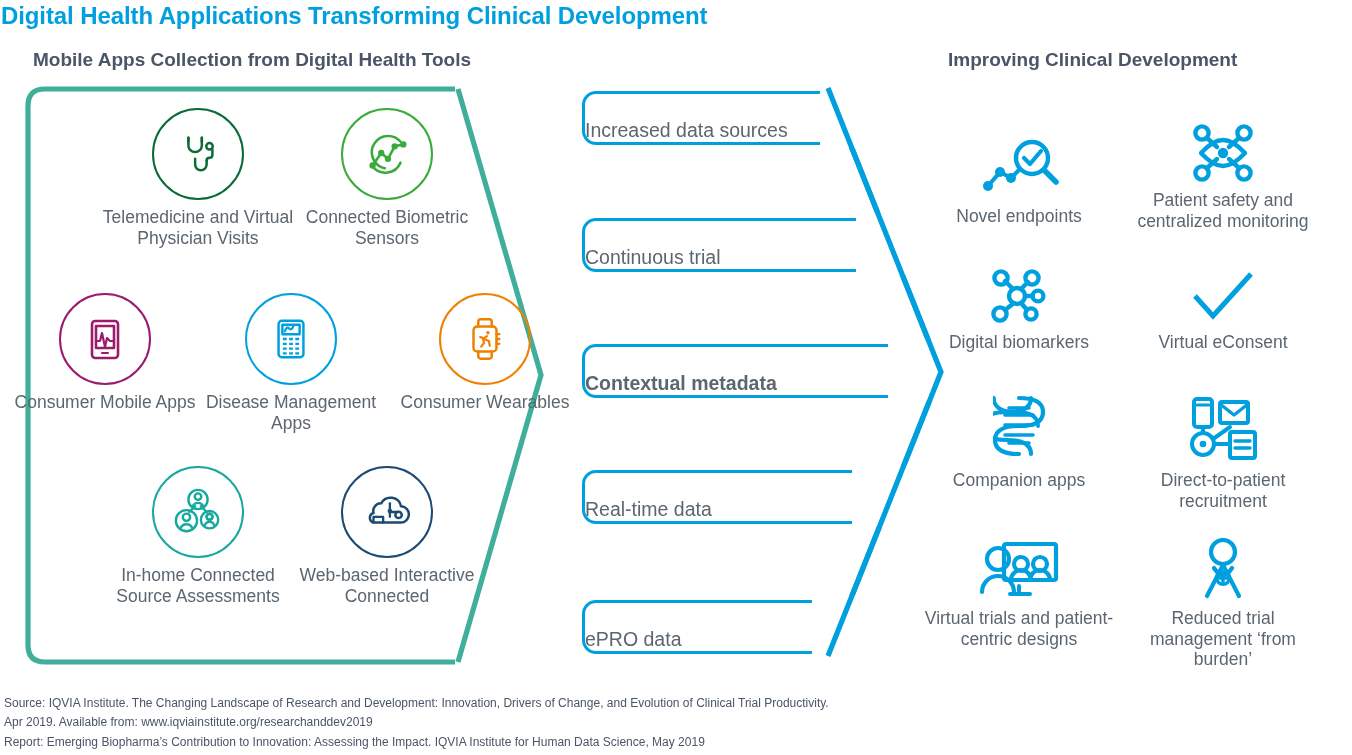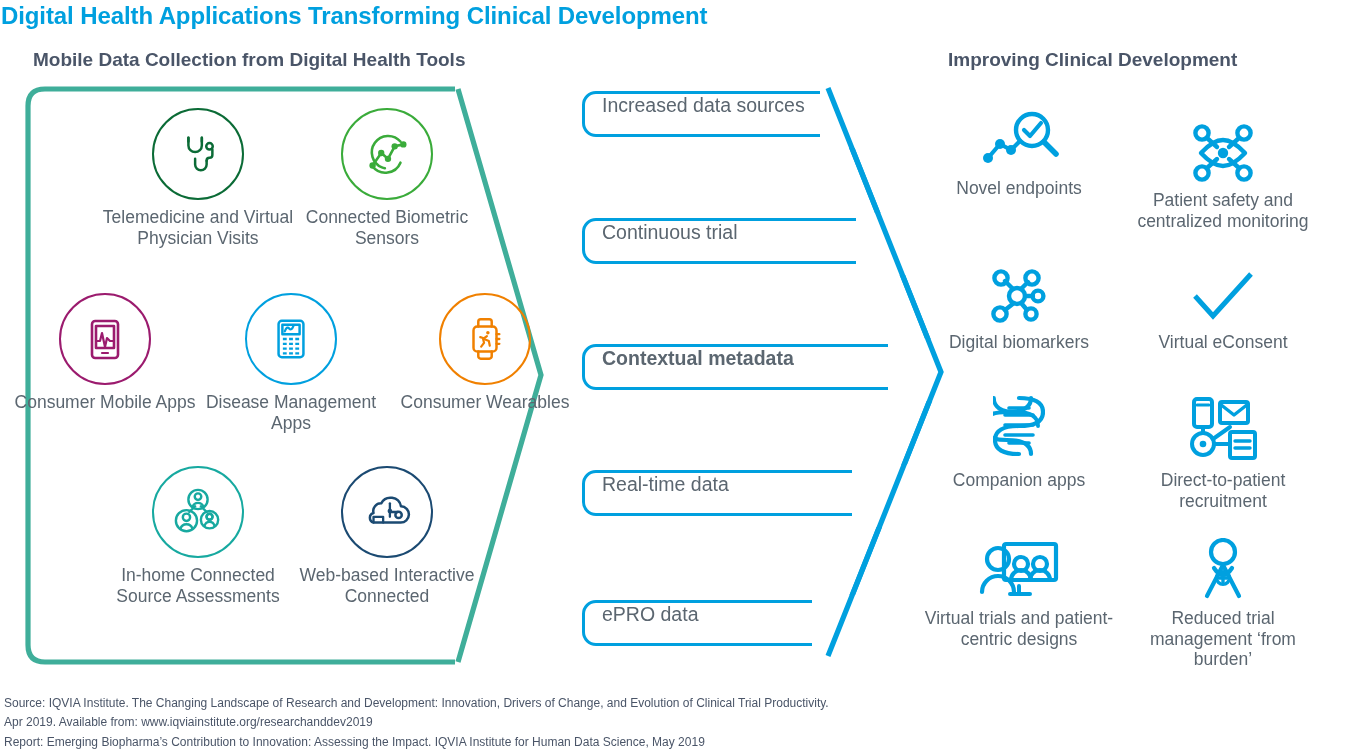--- a/index.html
+++ b/index.html
@@ -40,26 +40,25 @@
     display:flex;align-items:center;justify-content:center;
     box-sizing:border-box;
   }
   .tool .ring svg{display:block;}
   .tool .tool-label{
     margin-top:7px;font-size:17.5px;line-height:20.5px;color:#5b6670;
   }
 
   
   .pill{
-    position:absolute;height:46px;
+    position:absolute;height:54px;
     border:3.4px solid #00a0df;
     border-radius:14px;
     box-sizing:border-box;
-    display:flex;align-items:flex-start;
-    padding-left:17px;
+    display:flex;align-items:flex-end;
     font-size:19.5px;color:#5b6670;
     white-space:nowrap;
   }
   
   .mask{position:absolute;background:#ffffff;}
 
   
   .benefit{position:absolute;width:200px;text-align:center;color:#00a0df;}
   .benefit .bicon{height:74px;display:flex;align-items:flex-end;justify-content:center;}
   .benefit .bicon svg{display:block;}
@@ -74,21 +73,21 @@
   }
   #footer div{white-space:nowrap;}
 </style>
 </head>
 <body>
 
 <div id="stage">
 
   <div class="abs" id="main-title">Digital Health Applications Transforming Clinical Development</div>
 
-  <div class="abs panel-title" id="left-panel-title">Mobile Data Collection from Digital Health Tools</div>
+  <div class="abs panel-title" id="left-panel-title">Mobile Apps Collection from Digital Health Tools</div>
   <div class="abs panel-title" id="right-panel-title">Improving Clinical Development</div>
 
   <svg id="bg-svg" viewBox="0 0 1352 755">
 
     <path d="M 455 89 L 45 89 Q 28 89 28 106 L 28 645 Q 28 662 45 662 L 455 662" fill="none" stroke="#3fae9a" stroke-width="5.2" stroke-linecap="butt" stroke-linejoin="miter"></path>
     <path d="M 458 89 L 541 375 L 458 662" fill="none" stroke="#3fae9a" stroke-width="5.2" stroke-linecap="butt" stroke-linejoin="miter"></path>
 
     <path d="M 828 88 L 941 372 L 828 656" fill="none" stroke="#00a0df" stroke-width="5.2" stroke-linecap="butt" stroke-linejoin="miter"></path>
   </svg>
 
@@ -226,21 +225,21 @@
   <div class="mask" style="left:820px;top:86px;width:90px;height:62px;"></div>
   <div class="mask" style="left:856px;top:213px;width:90px;height:62px;"></div>
   <div class="mask" style="left:888px;top:339px;width:90px;height:62px;"></div>
   <div class="mask" style="left:852px;top:465px;width:90px;height:62px;"></div>
   <div class="mask" style="left:812px;top:595px;width:90px;height:62px;"></div>
 
   <svg class="abs" style="left:0;top:0;width:1352px;height:755px;pointer-events:none;" viewBox="0 0 1352 755">
     <path d="M 828 88 L 941 372 L 828 656" fill="none" stroke="#00a0df" stroke-width="5.2" stroke-linecap="butt" stroke-linejoin="miter"></path>
   </svg>
 
-  <div class="benefit" style="left:919px;top:98px;">
+  <div class="benefit" style="left:919px;top:126px;">
     <div class="bicon">
       <svg width="86" height="62" viewBox="0 0 86 62" fill="none" stroke="#00a0df" stroke-width="4.4" stroke-linecap="round" stroke-linejoin="round">
         <circle cx="56" cy="20" r="16"></circle>
         <polyline points="48,20 54,26 65,13" stroke-width="4.2"></polyline>
         <path d="M68 32 l12 12" stroke-width="5.6"></path>
         <polyline points="12,48 24,34 35,40 44,31" stroke-width="4.2"></polyline>
         <circle cx="12" cy="48" r="5" fill="#00a0df" stroke="none"></circle>
         <circle cx="24" cy="34" r="5" fill="#00a0df" stroke="none"></circle>
         <circle cx="35" cy="40" r="5" fill="#00a0df" stroke="none"></circle>
       </svg>

